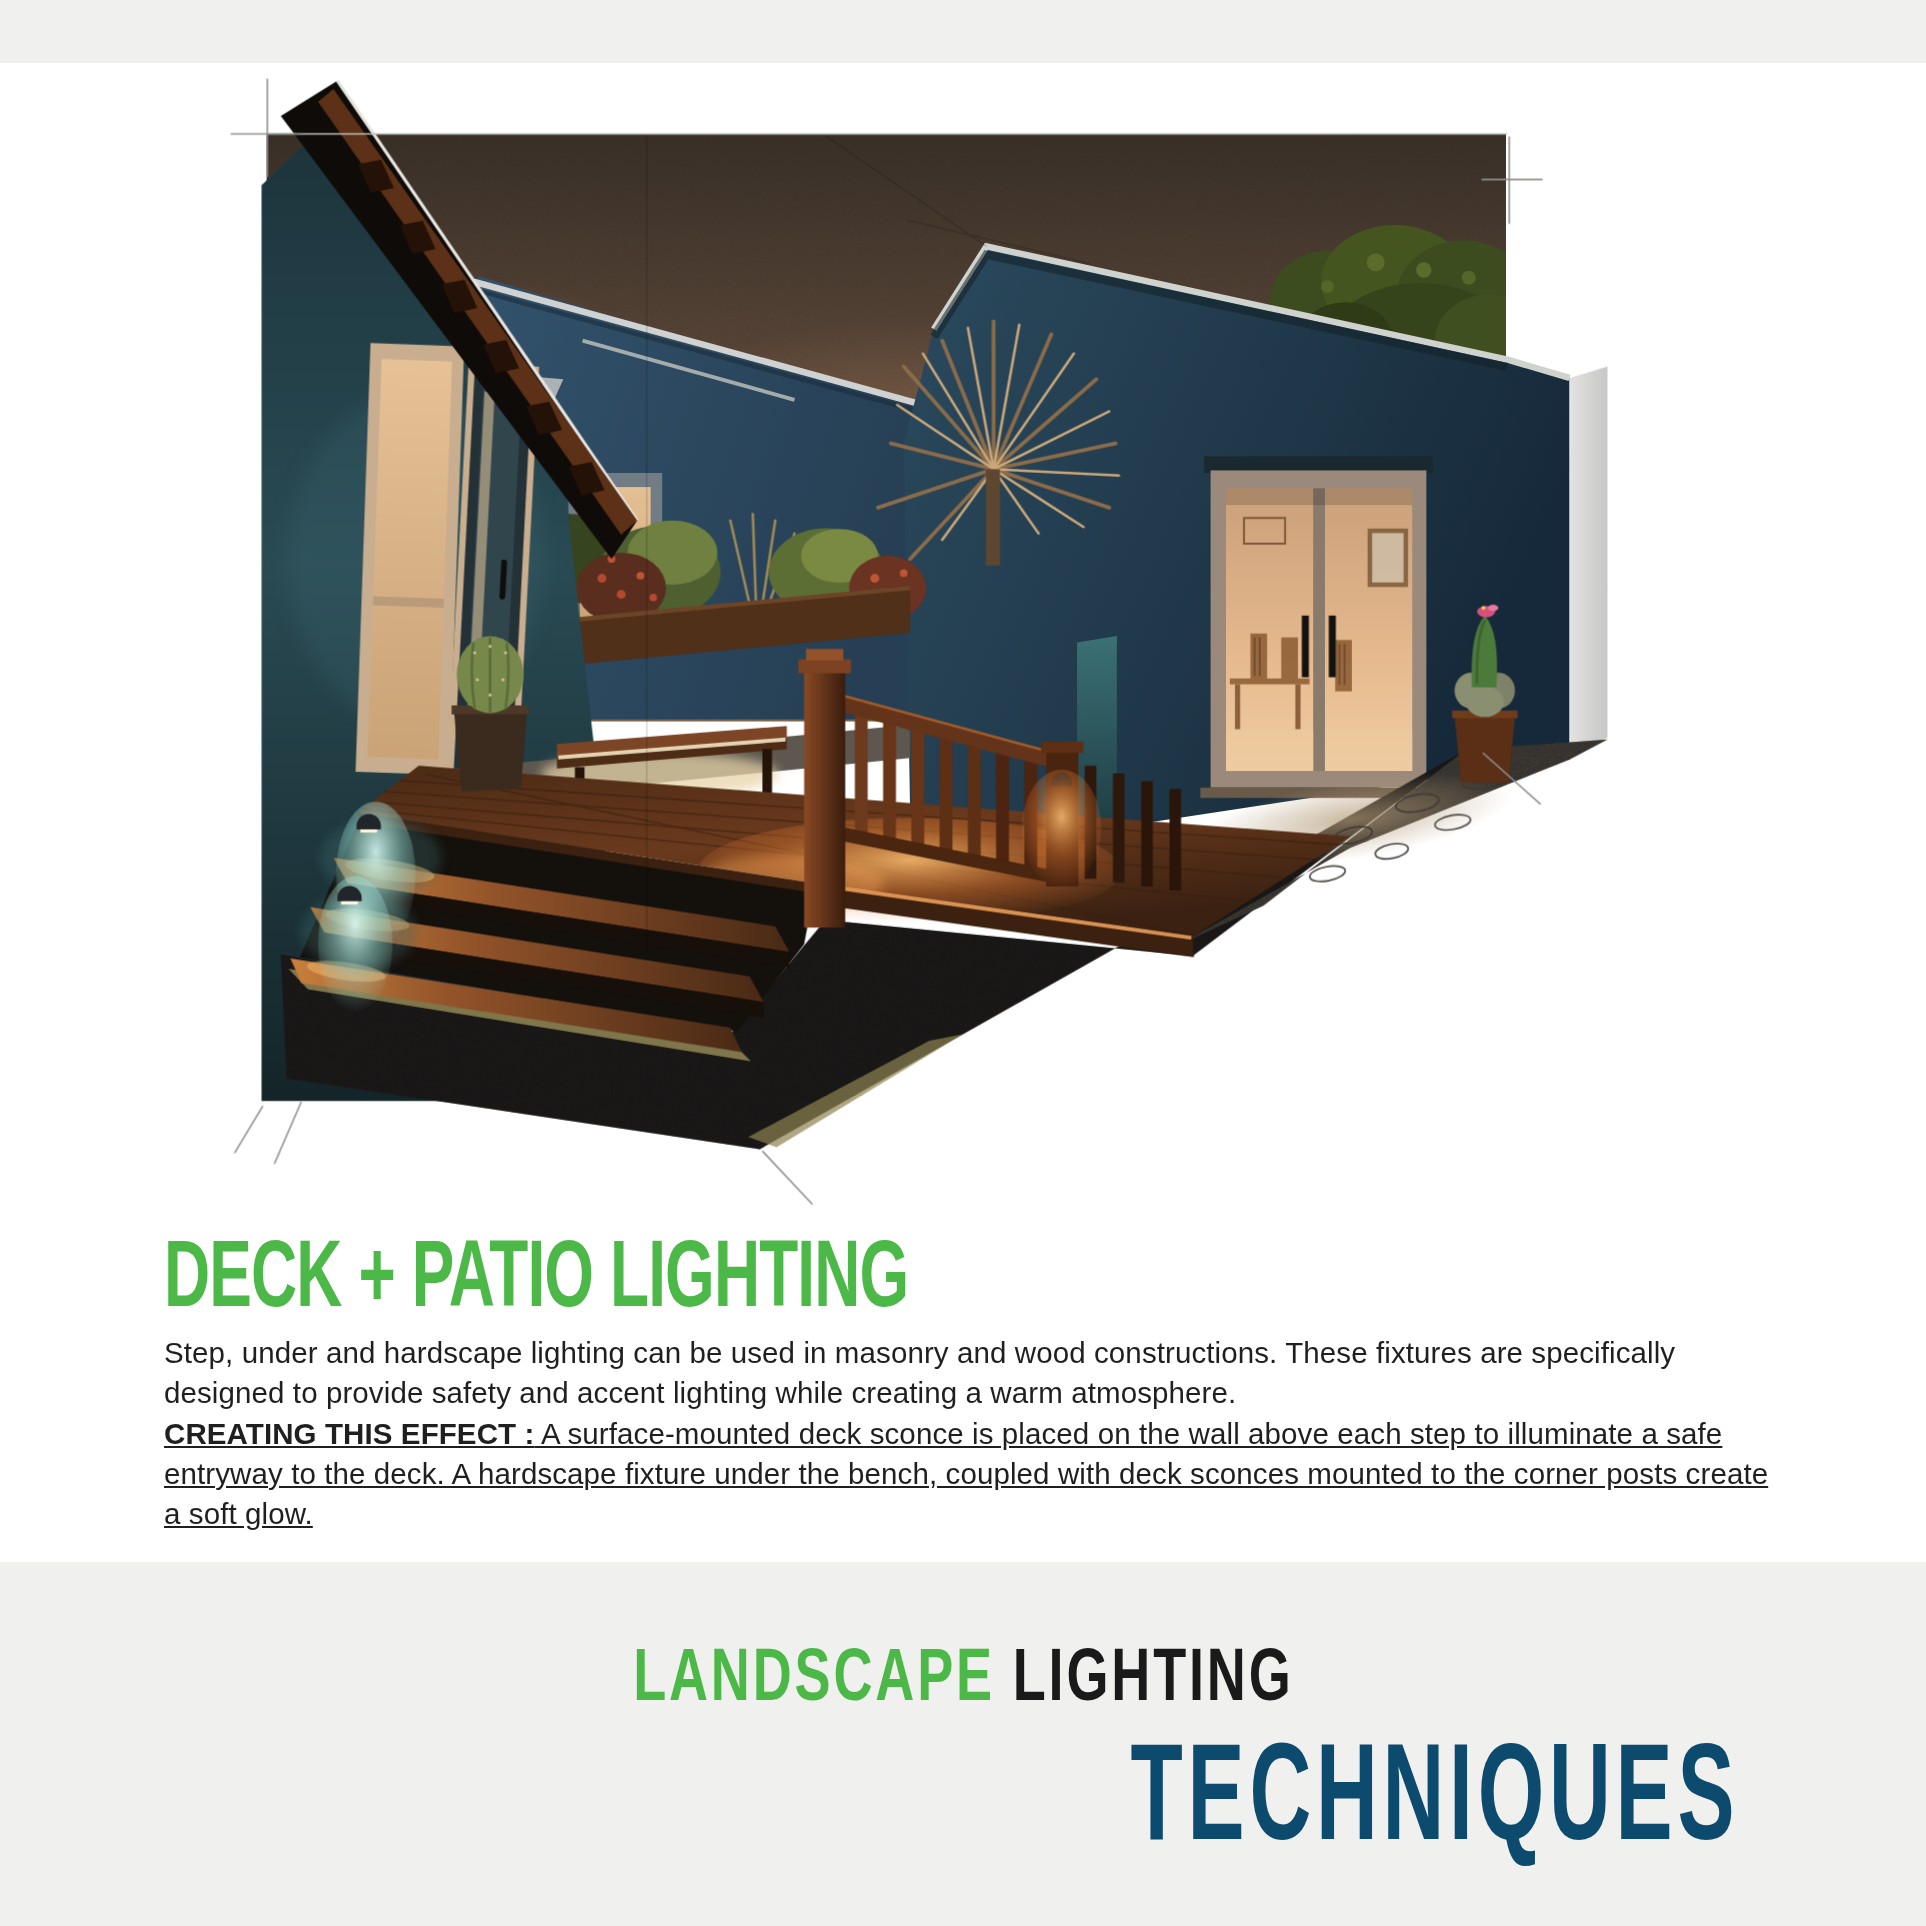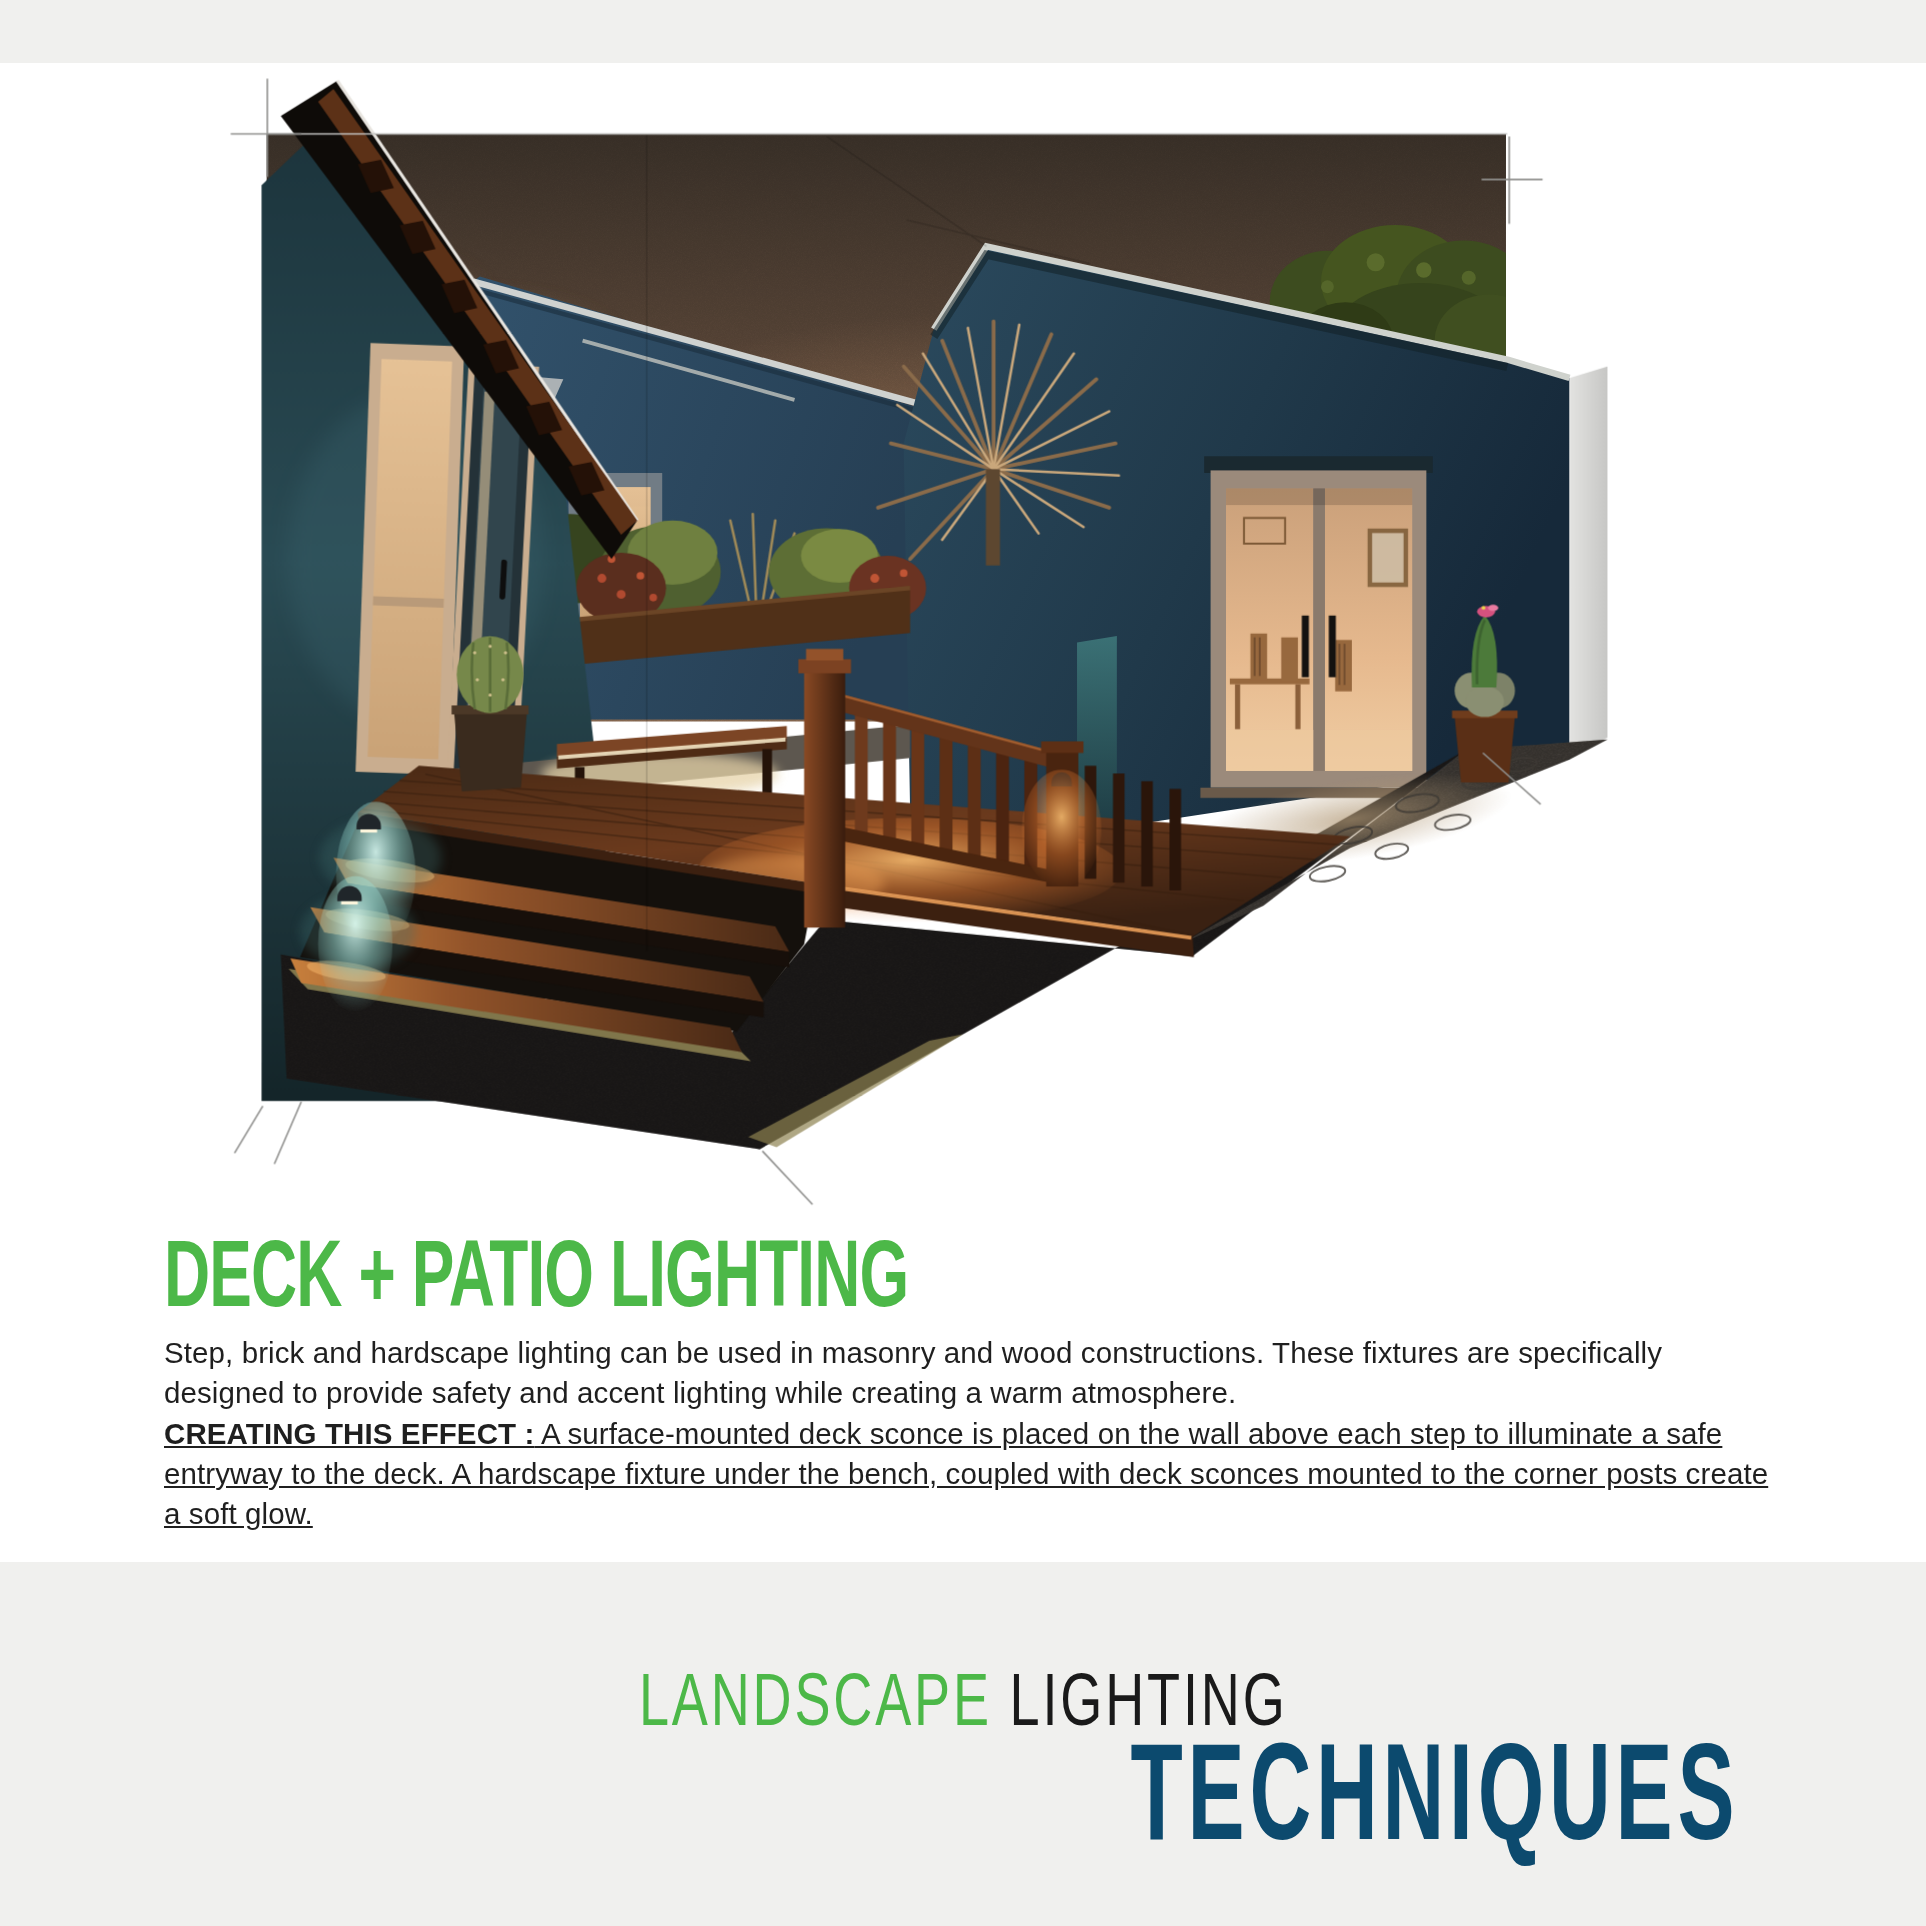--- a/index.html
+++ b/index.html
@@ -19,21 +19,21 @@
   .body-copy{
     position:absolute;left:164px;width:1618px;
     font-size:29.5px;line-height:40px;color:#1f1f1f;letter-spacing:0.1px;
   }
   .p1{top:1303px;}
   .p2{top:1384px;text-decoration:underline;}
   .p2 .lead{font-weight:bold;}
   .footer{position:absolute;left:0;top:1562px;width:1926px;height:364px;background:#f0f0ee;}
   .brand-line{
     position:absolute;left:0;top:1636px;width:1926px;text-align:center;
-    font-size:74px;font-weight:normal;line-height:77px;white-space:nowrap;margin-top:25px;
+    font-size:74px;font-weight:bold;line-height:77px;white-space:nowrap;
   }
   .brand-line .inner{display:inline-block;transform:scaleX(0.73);transform-origin:center top;letter-spacing:3.9px;}
   .brand-landscape{color:#4cb848;margin-right:24.4px;}
   .brand-lighting{color:#1a1a1a;}
   .brand-techniques{
     position:absolute;left:0;top:1719px;width:1926px;text-align:right;
     font-size:138px;font-weight:bold;line-height:144px;color:#0c4a6e;white-space:nowrap;
   }
   .brand-techniques .inner{display:inline-block;transform:scaleX(0.62);transform-origin:center top;letter-spacing:7.7px;}
 </style>
@@ -456,21 +456,21 @@
   <g stroke="#000000" stroke-width="2" opacity="0.18" fill="none">
     <line x1="600" y1="40" x2="600" y2="1310"></line>
     <line x1="1129" y1="213" x2="880" y2="42"></line>
     <line x1="1005" y1="172" x2="1290" y2="240"></line>
   </g>
 </svg>
 </div>
 
 <h1 class="section-title">DECK + PATIO LIGHTING</h1>
 
-<p class="body-copy p1">Step, brick and hardscape lighting can be used in masonry and wood constructions. These fixtures are specifically designed to provide safety and accent lighting while creating a warm atmosphere.</p>
+<p class="body-copy p1">Step, under and hardscape lighting can be used in masonry and wood constructions. These fixtures are specifically designed to provide safety and accent lighting while creating a warm atmosphere.</p>
 
 <p class="body-copy p2"><span class="lead">CREATING THIS EFFECT :</span><span> A surface-mounted deck sconce is placed on the wall above each step to illuminate a safe entryway to the deck. A hardscape fixture under the bench, coupled with deck sconces mounted to the corner posts create a soft glow.</span></p>
 
 <div class="footer"></div>
 
 <div class="brand-line">
   <span class="inner">
     <span class="brand-landscape">LANDSCAPE</span><span class="brand-lighting">LIGHTING</span>
   </span>
 </div>

